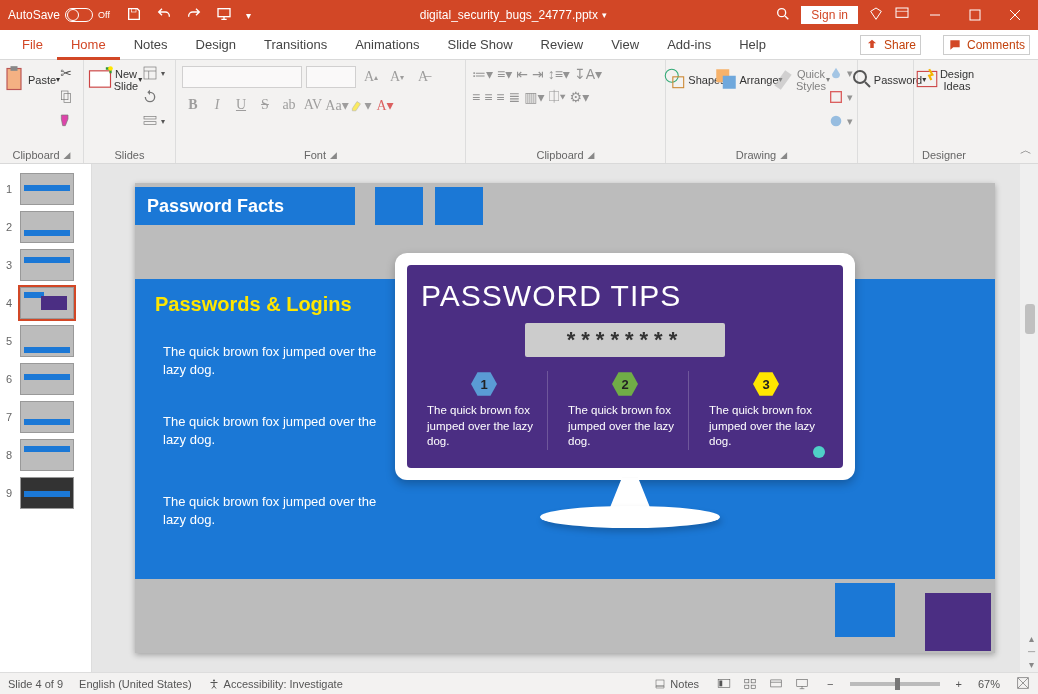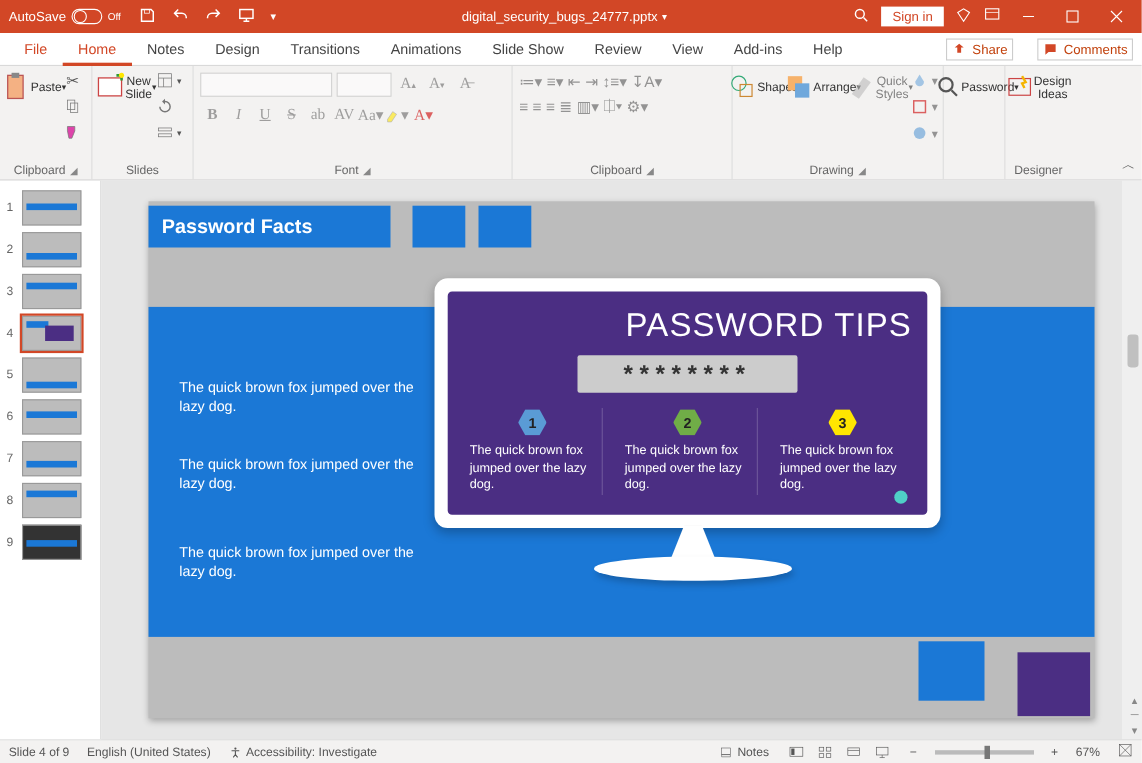--- a/index.html
+++ b/index.html
@@ -63,21 +63,21 @@
   .slide { width: 860px; height: 470px; background: #bcbcbc; position: relative; box-shadow: 0 2px 6px rgba(0,0,0,.3); }
   .titleband { position: absolute; left: 0; top: 4px; width: 220px; height: 38px; background: #1b78d6; color: #fff; font-size: 18px; font-weight: 600; display: flex; align-items: center; padding-left: 12px; }
   .sq { position: absolute; background: #1b78d6; }
   .bluepanel { position: absolute; left: 0; top: 96px; right: 0; height: 300px; background: #1b78d6; }
   .subtitle { position: absolute; left: 20px; top: 110px; color: #ffe600; font-size: 20px; font-weight: 700; }
   .para { position: absolute; left: 28px; width: 230px; color: #fff; font-size: 13px; line-height: 1.35; }
 
   .monitorwrap { position: absolute; left: 260px; top: 70px; width: 470px; }
   .monitor { width: 460px; background: #fff; border-radius: 12px; padding: 12px; box-shadow: 0 4px 10px rgba(0,0,0,.25); }
   .screen { background: #4b2e83; border-radius: 4px; padding: 14px 14px 18px 14px; color: #fff; position: relative; }
-  .screen h1 { text-align: right; font-size: 30px; font-weight: 400; letter-spacing: 1px; margin-bottom: 10px; }
+  .screen h1 { text-align: left; font-size: 30px; font-weight: 400; letter-spacing: 1px; margin-bottom: 10px; }
   .pwbox { width: 200px; margin: 0 auto 14px auto; background: #ccc; color: #333; font-size: 22px; letter-spacing: 6px; text-align: center; padding: 4px 0; border-radius: 2px; font-weight: 700; }
   .tips { display: flex; gap: 14px; }
   .tip { flex: 1; border-right: 1px solid rgba(255,255,255,.2); padding: 0 6px; }
   .tip:last-child { border-right: none; }
   .hex { width: 26px; height: 26px; margin: 0 auto 6px auto; display: flex; align-items: center; justify-content: center; font-weight: 700; font-size: 13px; color: #222; clip-path: polygon(25% 5%, 75% 5%, 100% 50%, 75% 95%, 25% 95%, 0 50%); }
   .tip p { font-size: 11.5px; line-height: 1.35; }
   .camera { position: absolute; right: 18px; bottom: 10px; width: 12px; height: 12px; background: #4fd0c7; border-radius: 50%; }
   .stand { width: 120px; height: 50px; margin: -2px auto 0 auto; position: relative; }
   .stand::before { content: ""; position: absolute; left: 40px; top: 0; width: 40px; height: 30px; background: #fff; clip-path: polygon(30% 0, 70% 0, 100% 100%, 0 100%); filter: drop-shadow(2px 3px 3px rgba(0,0,0,.2)); }
   .stand::after { content: ""; position: absolute; left: -30px; top: 28px; width: 180px; height: 22px; background: #fff; border-radius: 50%; filter: drop-shadow(2px 4px 3px rgba(0,0,0,.2)); }
@@ -457,20 +457,21 @@
           <div class="bar" style="top: 13px;"></div>
         </div>
       </div>
     </div>
   <div class="canvaswrap">
     <div class="slide">
       <div class="titleband">Password Facts</div>
       <div class="sq" style="left:240px; top:4px; width:48px; height:38px;"></div>
       <div class="sq" style="left:300px; top:4px; width:48px; height:38px;"></div>
       <div class="bluepanel"></div>
+      <div class="subtitle">Passwords &amp; Logins</div>
       <div class="para" style="top:160px;">The quick brown fox jumped over the lazy dog.</div>
       <div class="para" style="top:230px;">The quick brown fox jumped over the lazy dog.</div>
       <div class="para" style="top:310px;">The quick brown fox jumped over the lazy dog.</div>
       <div class="sq" style="left:700px; top:400px; width:60px; height:54px;"></div>
       <div class="sq" style="left:790px; top:410px; width:66px; height:58px; background:#4b2e83;"></div>
 
       <div class="monitorwrap">
         <div class="monitor">
           <div class="screen">
             <h1>PASSWORD TIPS</h1>

